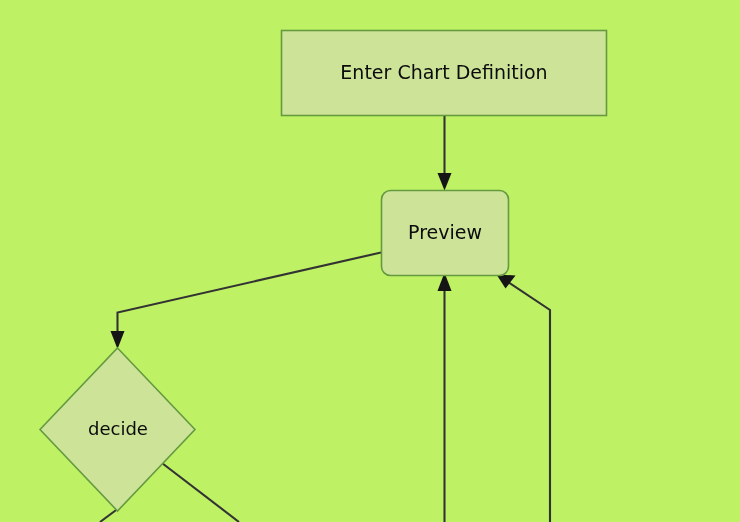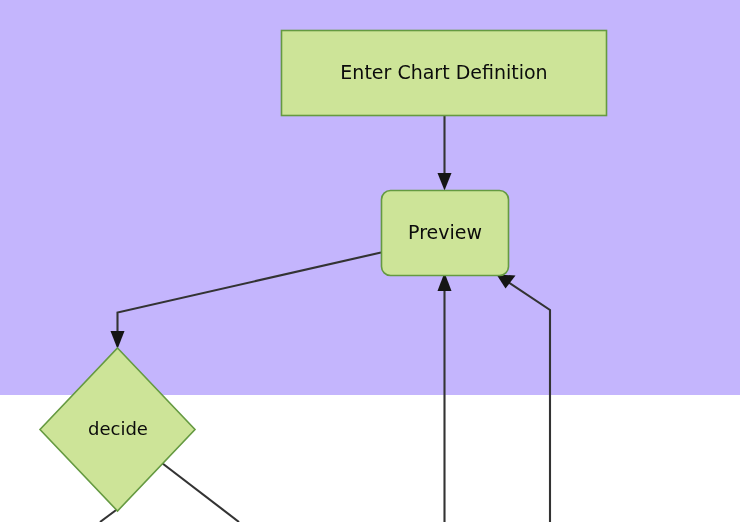--- a/index.html
+++ b/index.html
@@ -10,22 +10,22 @@
   }
   body {
     width: 740px;
     height: 522px;
     overflow: hidden;
     font-family: "DejaVu Sans", sans-serif;
   }
   #diagram-canvas {
     position: relative;
     width: 740px;
-    height: 395px;
-    background: #c4b5fd;
+    height: 522px;
+    background: #bef264;
   }
   #flow-svg {
     position: absolute;
     top: 0;
     left: 0;
     width: 740px;
     height: 522px;
     display: block;
   }
   .node-shape {

